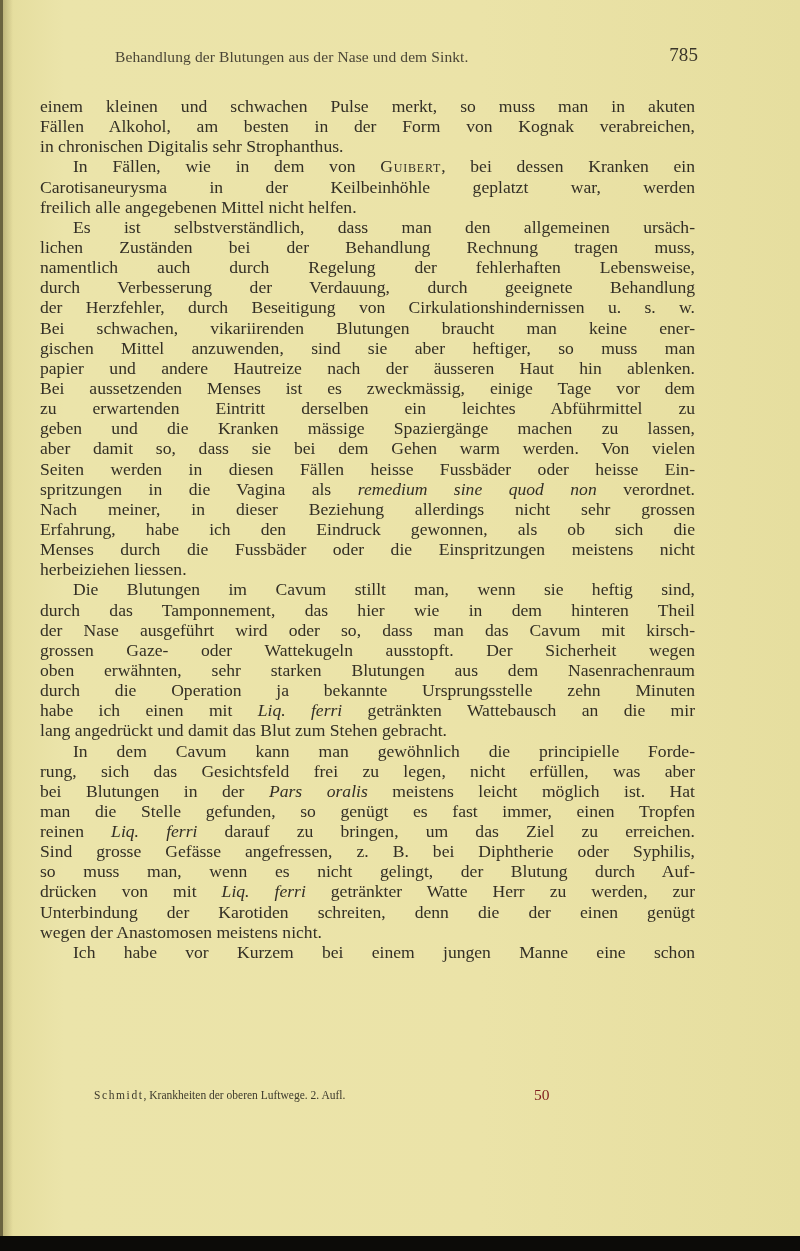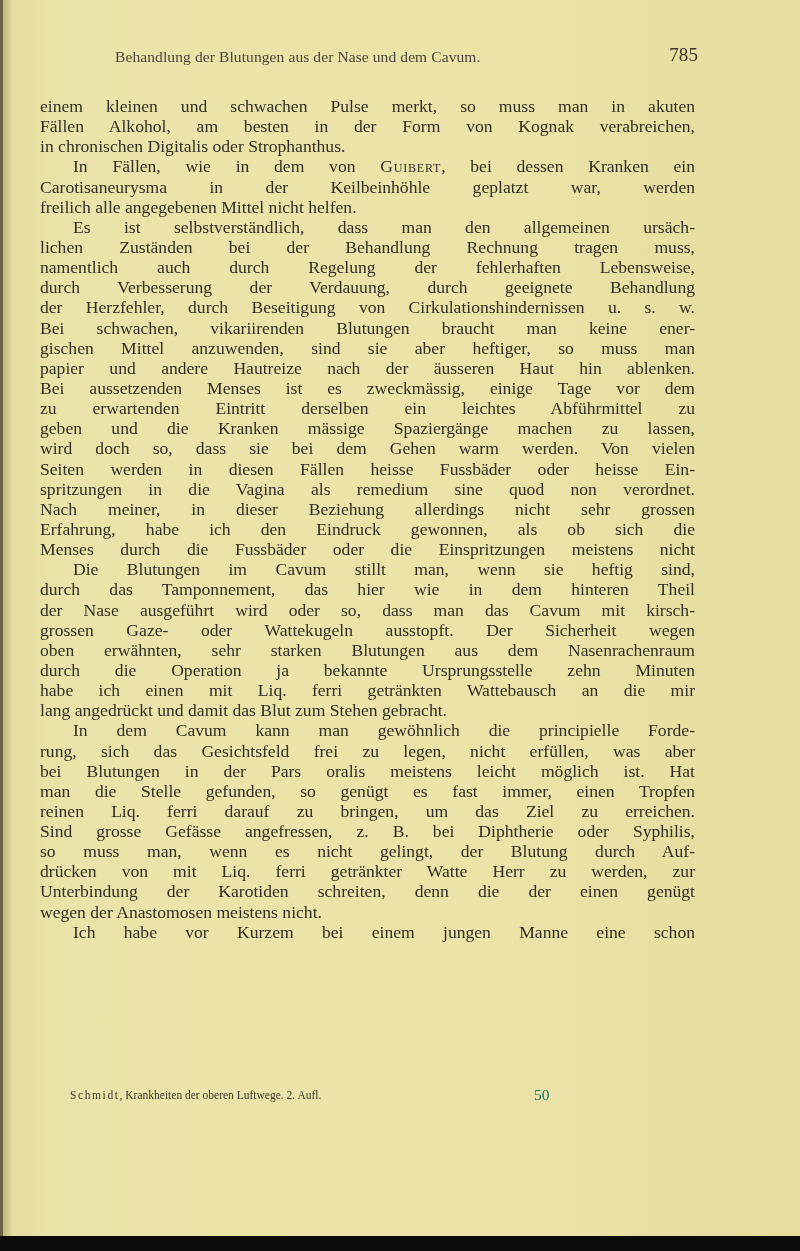--- a/index.html
+++ b/index.html
@@ -80,76 +80,79 @@
       text-align-last: left;
     }
     .line.indent {
       padding-left: 33px;
     }
     .sc {
       font-variant: small-caps;
       letter-spacing: 0.8px;
     }
     .it {
+      font-style: italic;
     }
     .footer {
       position: absolute;
       left: 70px;
       top: 1089px;
       width: 500px;
       font-size: 11.5px;
       color: #3d3a2c;
     }
     .footer .author {
       letter-spacing: 1.6px;
+      margin-left: 24px;
     }
     .footer .sig {
       position: absolute;
       left: 464px;
       top: -3px;
       font-size: 15.5px;
-      color: #0f766e;
+      color: #7f1d1d;
     }
   </style>
 </head>
 <body>
 
 <div class="page"></div>
 <div class="left-edge"></div>
 <div class="left-shadow"></div>
 
 <div class="running-head">
-  <span class="title">Behandlung der Blutungen aus der Nase und dem Cavum.</span>
+  <span class="title">Behandlung der Blutungen aus der Nase und dem Sinkt.</span>
   <span class="pageno">785</span>
 </div>
 
 <div class="body-text" id="body-text">
     <div class="line">einem kleinen und schwachen Pulse merkt, so muss man in akuten</div>
     <div class="line">Fällen Alkohol, am besten in der Form von Kognak verabreichen,</div>
-    <div class="line last">in chronischen Digitalis oder Strophanthus.</div>
+    <div class="line last">in chronischen Digitalis sehr Strophanthus.</div>
     <div class="line indent">In Fällen, wie in dem von <span class="sc">Guibert</span>, bei dessen Kranken ein</div>
     <div class="line">Carotisaneurysma in der Keilbeinhöhle geplatzt war, werden</div>
     <div class="line last">freilich alle angegebenen Mittel nicht helfen.</div>
     <div class="line indent">Es ist selbstverständlich, dass man den allgemeinen ursäch-</div>
     <div class="line">lichen Zuständen bei der Behandlung Rechnung tragen muss,</div>
     <div class="line">namentlich auch durch Regelung der fehlerhaften Lebensweise,</div>
     <div class="line">durch Verbesserung der Verdauung, durch geeignete Behandlung</div>
     <div class="line">der Herzfehler, durch Beseitigung von Cirkulationshindernissen u. s. w.</div>
     <div class="line">Bei schwachen, vikariirenden Blutungen braucht man keine ener-</div>
     <div class="line">gischen Mittel anzuwenden, sind sie aber heftiger, so muss man</div>
     <div class="line">papier und andere Hautreize nach der äusseren Haut hin ablenken.</div>
     <div class="line">Bei aussetzenden Menses ist es zweckmässig, einige Tage vor dem</div>
     <div class="line">zu erwartenden Eintritt derselben ein leichtes Abführmittel zu</div>
     <div class="line">geben und die Kranken mässige Spaziergänge machen zu lassen,</div>
-    <div class="line">wird doch so, dass sie bei dem Gehen warm werden. Von vielen</div>
+    <div class="line">aber damit so, dass sie bei dem Gehen warm werden. Von vielen</div>
     <div class="line">Seiten werden in diesen Fällen heisse Fussbäder oder heisse Ein-</div>
     <div class="line">spritzungen in die Vagina als <span class="it">remedium sine quod non</span> verordnet.</div>
     <div class="line">Nach meiner, in dieser Beziehung allerdings nicht sehr grossen</div>
     <div class="line">Erfahrung, habe ich den Eindruck gewonnen, als ob sich die</div>
     <div class="line">Menses durch die Fussbäder oder die Einspritzungen meistens nicht</div>
+    <div class="line last">herbeiziehen liessen.</div>
     <div class="line indent">Die Blutungen im Cavum stillt man, wenn sie heftig sind,</div>
     <div class="line">durch das Tamponnement, das hier wie in dem hinteren Theil</div>
     <div class="line">der Nase ausgeführt wird oder so, dass man das Cavum mit kirsch-</div>
     <div class="line">grossen Gaze- oder Wattekugeln ausstopft. Der Sicherheit wegen</div>
     <div class="line">oben erwähnten, sehr starken Blutungen aus dem Nasenrachenraum</div>
     <div class="line">durch die Operation ja bekannte Ursprungsstelle zehn Minuten</div>
     <div class="line">habe ich einen mit <span class="it">Liq. ferri</span> getränkten Wattebausch an die mir</div>
     <div class="line last">lang angedrückt und damit das Blut zum Stehen gebracht.</div>
     <div class="line indent">In dem Cavum kann man gewöhnlich die principielle Forde-</div>
     <div class="line">rung, sich das Gesichtsfeld frei zu legen, nicht erfüllen, was aber</div>

